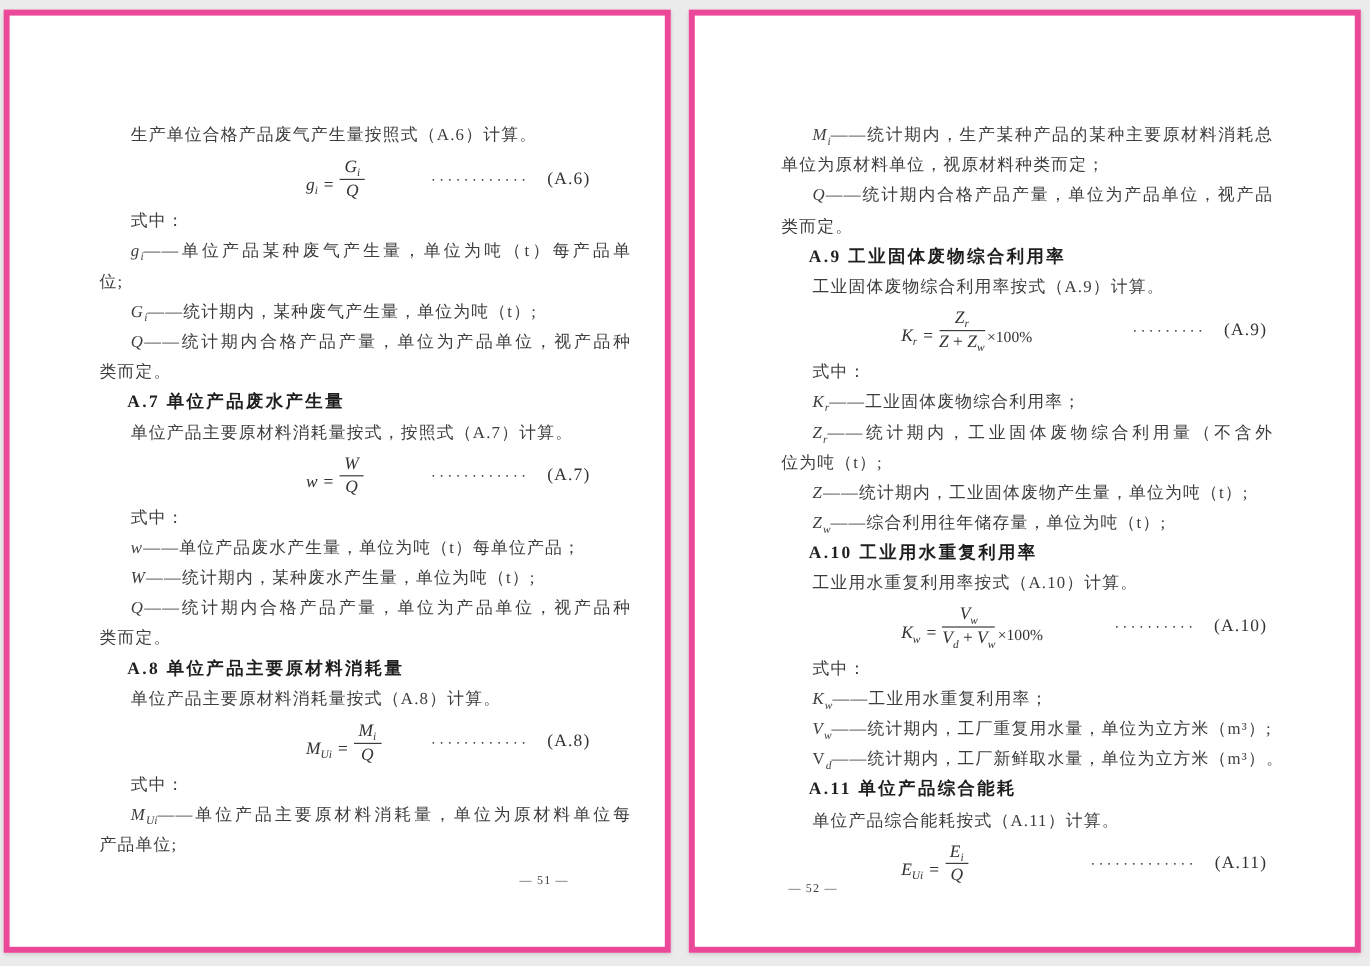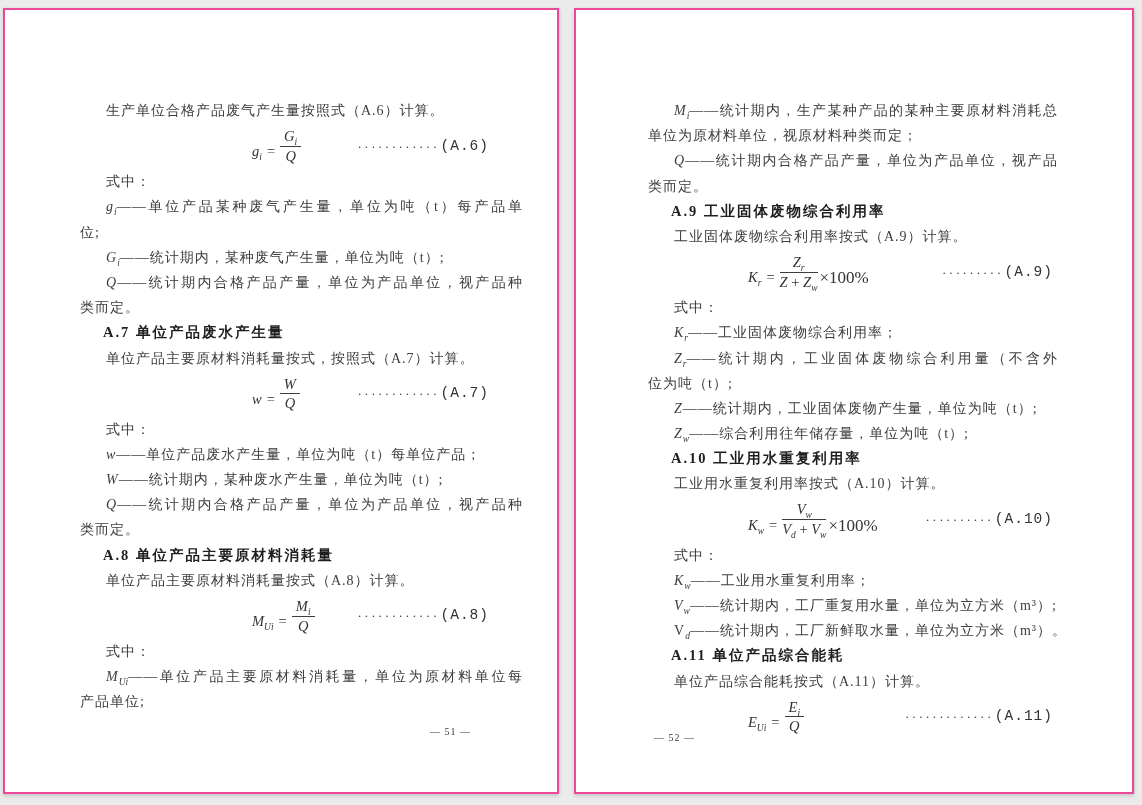--- a/index.html
+++ b/index.html
@@ -4,21 +4,21 @@
 <style>
   html,body{margin:0;padding:0;}
   body{
     width:1142px;height:805px;overflow:hidden;
     background:#ebebeb;
     font-family:"Liberation Serif",serif;
   }
   .viewer{position:relative;width:1142px;height:805px;}
   .page{
     position:absolute;top:8px;height:786px;background:#ffffff;
-    border:2px solid #ec4899;
+    border:5px solid #ec4899;
     box-shadow:0 2px 4px rgba(0,0,0,.14), 1px 0 2px rgba(0,0,0,.06);
     box-sizing:border-box;
   }
   #page-left{left:3px;width:556px;}
   #page-right{left:574px;width:560px;}
   .content{position:absolute;top:88px;}
   #page-left .content{left:75px;width:443px;}
   #page-right .content{left:72px;width:410px;}
 
   .line{
@@ -48,23 +48,23 @@
     letter-spacing:0;
   }
   .f-eq{display:inline-flex;align-items:flex-end;}
   .pg0 .f-eq{margin-left:172px;}
   .pg1 .f-eq{margin-left:100px;}
   .f-lhs{font-style:italic;}
   .f-eqsign{padding:0 5px;color:#333;}
   .frac{display:inline-block;text-align:center;vertical-align:middle;font-style:italic;}
   .f-num{display:block;border-bottom:1px solid #3d3d3d;padding:0 4px 1px;line-height:1.15;}
   .f-den{display:block;padding-top:1px;line-height:1.15;}
-  .f-suffix{font-style:normal;font-size:17px;padding-left:2px;}
+  .f-suffix{font-style:normal;font-size:13px;padding-left:2px;}
   .f-dots{margin-left:auto;letter-spacing:2.5px;color:#3d3d3d;font-size:13px;}
-  .f-label{margin-left:1px;letter-spacing:1px;font-family:Liberation Mono, monospace;}
+  .f-label{margin-left:15px;letter-spacing:1px;}
   .pg0 .f-label{margin-right:34px;}
   .pg1 .f-label{margin-right:5px;}
 
   .pagenum{
     position:absolute;font-size:10px;color:#3d3d3d;
     font-family:"Liberation Serif",serif;letter-spacing:1px;
   }
   #page-left .pagenum{left:425px;top:716px;}
   #page-right .pagenum{left:78px;top:722px;}
 </style>

